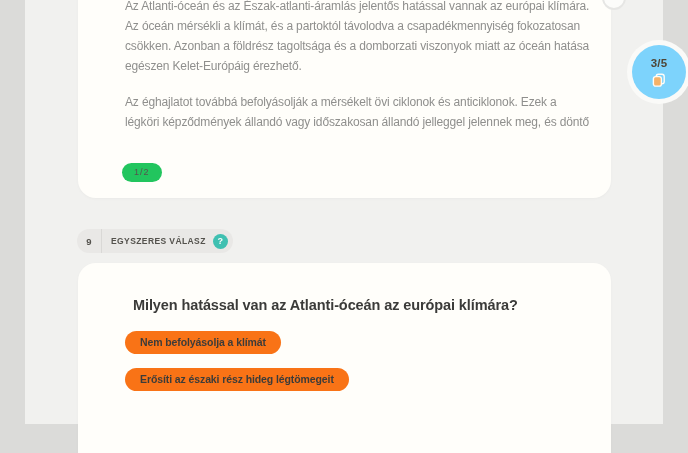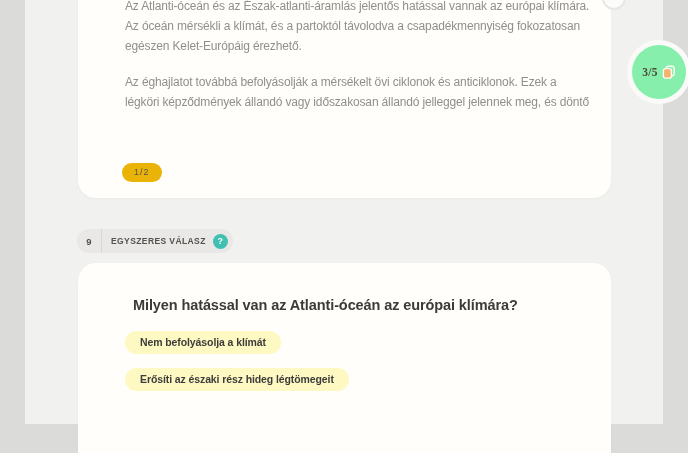--- a/index.html
+++ b/index.html
@@ -31,43 +31,44 @@
     color: #8f8f8d;
     font-size: 12px; line-height: 20px; letter-spacing: -0.15px;
   }
   .passage-text p { margin: 0; }
   .passage-text p.para2 { margin-top: 16px; }
   .passage-line { display: block; white-space: nowrap; }
 
   .page-pill {
     position: absolute; left: 44px; top: 210px;
     height: 19px; line-height: 19px; padding: 0 12px;
-    background: #eab308; border-radius: 10px;
+    background: #22c55e; border-radius: 10px;
     font-size: 9px; font-weight: normal; letter-spacing: 1px;
     color: #56544f;
   }
 
   .scroll-top-button {
     position: absolute; left: 577px; top: -14px;
     width: 20px; height: 20px; border-radius: 50%;
     background: #fcfcfa; border: 2px solid #e6e6e4;
     box-sizing: content-box; cursor: pointer;
   }
 
   .progress-badge-ring {
     position: absolute; left: 602px; top: 40px;
     width: 64px; height: 64px; border-radius: 50%;
     background: #fafaf8;
     display: flex; align-items: center; justify-content: center;
   }
   .progress-badge {
     width: 54px; height: 54px; border-radius: 50%;
-    background: #86efac; border: none; cursor: pointer;
+    background: #7dd3fc; border: none; cursor: pointer;
     display: flex; align-items: center; justify-content: center; gap: 4px;
-    font-family: Liberation Serif, serif;
+    font-family: Liberation Sans, sans-serif;
+    flex-direction: column;
   }
   .progress-count {
     font-size: 11.5px; font-weight: bold; color: #4f4637; letter-spacing: 0.2px;
   }
   .pages-icon { display: block; }
 
   .question-tag {
     position: absolute; left: 52px; top: 229px;
     height: 24px; border-radius: 12px;
     background: #e9e8e6;
@@ -98,37 +99,38 @@
     font-size: 14.5px; line-height: 20px; font-weight: bold;
     color: #3b3b39; letter-spacing: -0.1px;
   }
   .answers {
     position: absolute; left: 47px; top: 68px;
     display: flex; flex-direction: column; align-items: flex-start; gap: 14px;
   }
   .answer-pill {
     height: 23px; line-height: 23px; padding: 0 15px;
     border-radius: 12px; border: none; cursor: pointer;
-    background: #fef9c3;
+    background: #f97316;
     font-family: "Liberation Sans", sans-serif;
     font-size: 10.5px; font-weight: bold; letter-spacing: -0.1px;
     color: #3c3c3a; white-space: nowrap;
   }
 </style>
 </head>
 <body>
 
 <div class="viewport">
   <div class="inner-col">
 
     <section class="card card-passage">
       <div class="passage-text">
         <p class="para">
           <span class="passage-line">Az Atlanti-óceán és az Észak-atlanti-áramlás jelentős hatással vannak az európai klímára.</span>
           <span class="passage-line">Az óceán mérsékli a klímát, és a partoktól távolodva a csapadékmennyiség fokozatosan</span>
+          <span class="passage-line">csökken. Azonban a földrész tagoltsága és a domborzati viszonyok miatt az óceán hatása</span>
           <span class="passage-line">egészen Kelet-Európáig érezhető.</span>
         </p>
         <p class="para para2">
           <span class="passage-line">Az éghajlatot továbbá befolyásolják a mérsékelt övi ciklonok és anticiklonok. Ezek a</span>
           <span class="passage-line">légköri képződmények állandó vagy időszakosan állandó jelleggel jelennek meg, és döntő</span>
         </p>
       </div>
       <div class="page-pill">1/2</div>
     </section>
 

